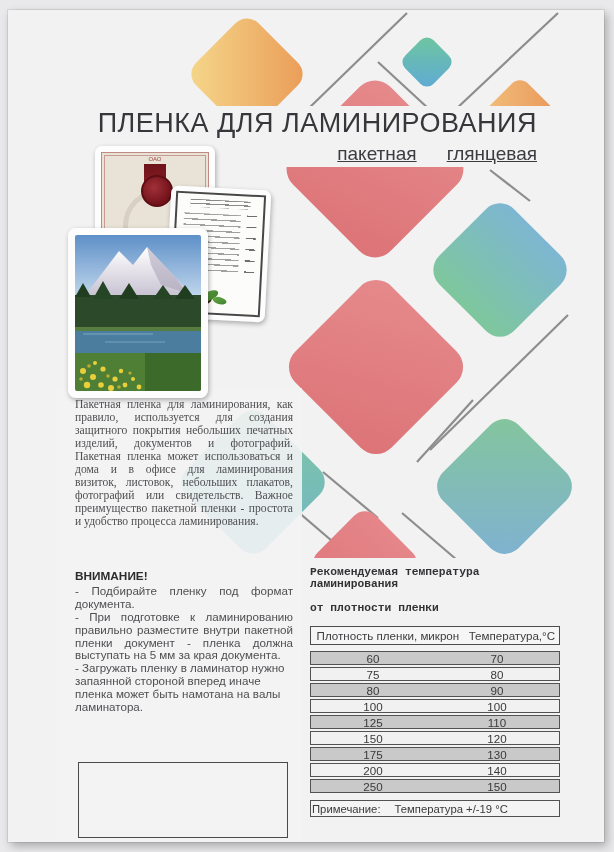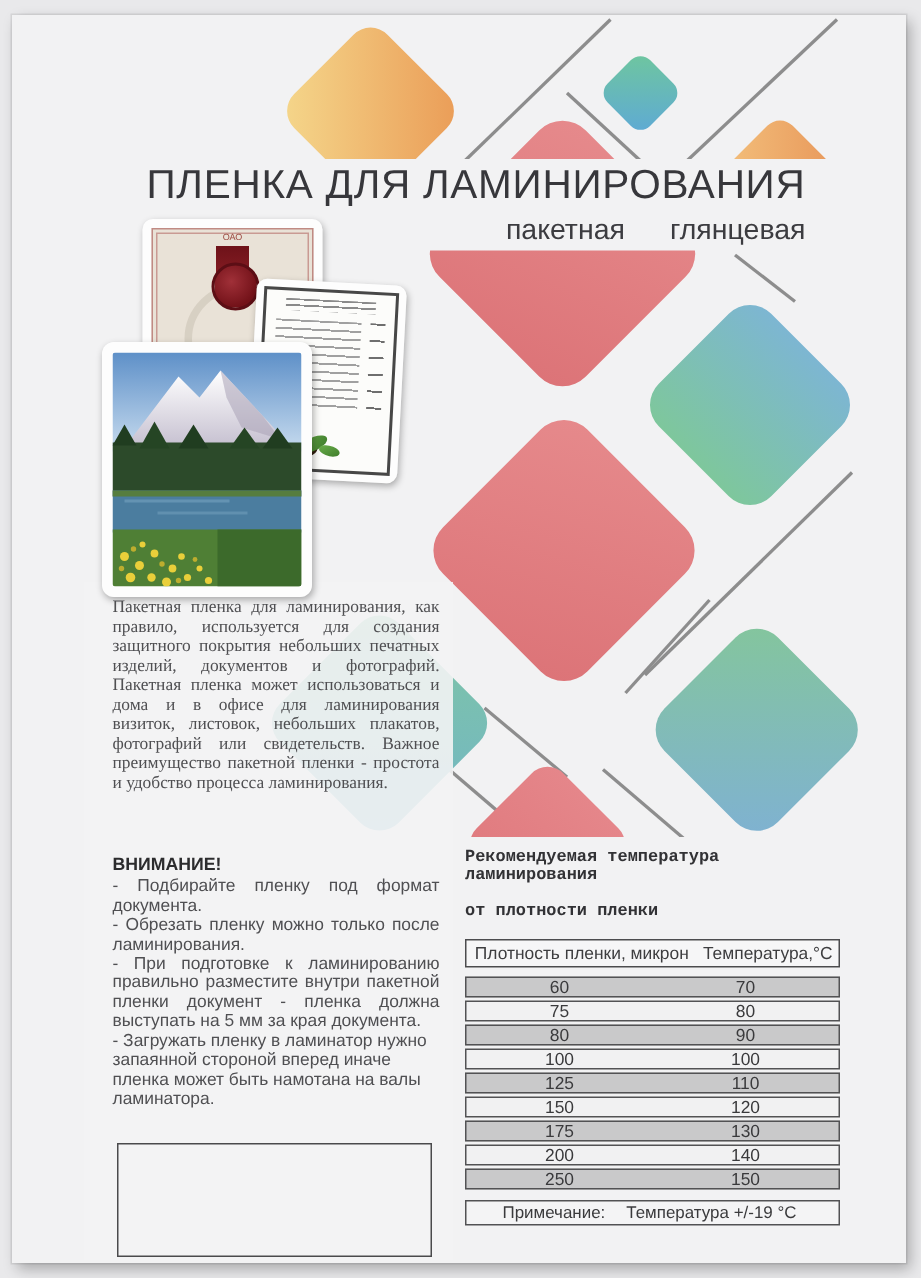--- a/index.html
+++ b/index.html
@@ -38,21 +38,21 @@
   
   .band{position:absolute;background:#f2f2f3;z-index:2;}
   .band-title{left:0;top:96px;width:596px;height:61px;}
   .band-table{left:292px;top:548px;width:304px;height:72px;}
   .text-panel{position:absolute;left:48px;top:378px;width:246px;height:452px;
     background:rgba(243,243,244,0.9);z-index:2;}
   
   .headline{position:absolute;right:67px;top:98px;z-index:3;text-align:right;
     color:#37373b;font-size:27px;letter-spacing:.5px;white-space:nowrap;}
   .subline{position:absolute;right:67px;top:133px;z-index:3;text-align:right;
-    color:#3c3c40;font-size:19px;white-space:nowrap;}
+    color:#3c3c40;font-size:19px;white-space:nowrap;text-decoration:underline;}
   .subline span + span{margin-left:30px;}
   
   .card{position:absolute;background:#fdfdfd;border-radius:7px;z-index:3;
     box-shadow:1px 2px 5px rgba(0,0,0,.3), inset 0 0 2px rgba(255,255,255,.9);}
   .cert{left:87px;top:136px;width:120px;height:152px;}
   .cert-inner{position:absolute;inset:6px;background:#e9e2d7;border:1px solid #c08a83;
     box-shadow:inset 0 0 0 2px #e9e2d7, inset 0 0 0 3px #c99a93;}
   .cert-org{position:absolute;top:3px;width:100%;text-align:center;
     font-size:6px;color:#9c4a42;}
   .cert-ribbon{position:absolute;left:50%;top:11px;margin-left:-11px;width:22px;height:26px;
@@ -100,21 +100,21 @@
     align-items:center;font-size:11.6px;color:#3d3d3f;margin-top:2px;}
   .tbl-header .c1{width:62%;text-align:center;}
   .tbl-header .c2{width:38%;text-align:center;}
   .tbl-rows{margin-top:6px;}
   .t-row{display:flex;height:12.4px;align-items:center;border:1px solid #525254;
     margin-bottom:1.6px;font-size:11.6px;color:#3a3a3c;}
   .t-row:nth-child(odd){background:#c9c9ca;}
   .t-row:nth-child(even){background:#f1f1f2;}
   .t-row .cell{width:50%;text-align:center;}
   .tbl-note{margin-top:7px;border:1px solid #525254;height:15px;display:flex;
-    align-items:center;padding-left:24px;font-size:11.3px;background:#f4f4f5;color:#3a3a3c;}
+    align-items:center;padding-left:1px;font-size:11.3px;background:#f4f4f5;color:#3a3a3c;}
   .tbl-note .nv{margin-left:14px;}
 </style>
 </head>
 <body>
 
 <div class="page">
 
   <div class="decor">
     <svg class="lines-svg" width="596" height="832">
       <g stroke="#8d8d8d" stroke-width="2.2" fill="none">
@@ -224,21 +224,20 @@
           <circle cx="6" cy="144" r="1.8"></circle>
       </g>
     </svg>
   </div>
 
   <div class="intro">Пакетная пленка для ламинирования, как правило, используется для создания защитного покрытия небольших печатных изделий, документов и фотографий. Пакетная пленка может использоваться и дома и в офисе для ламинирования визиток, листовок, небольших плакатов, фотографий или свидетельств. Важное преимущество пакетной пленки - простота и удобство процесса ламинирования.</div>
 
   <div class="attention">
     <div class="attention-h">ВНИМАНИЕ!</div>
     <p>- Подбирайте пленку под формат документа.</p>
-    <p>- Обрезать пленку можно только после ламинирования.</p>
     <p>- При подготовке к ламинированию правильно разместите внутри пакетной пленки документ - пленка должна выступать на 5 мм за края документа.</p>
     <p>- Загружать пленку в ламинатор нужно запаянной стороной вперед иначе пленка может быть намотана на валы ламинатора.</p>
   </div>
 
   <div class="empty-box"></div>
 
   <div class="rightcol">
     <div class="tbl-title">Рекомендуемая температура ламинирования</div>
     <div class="tbl-title">от плотности пленки</div>
 

